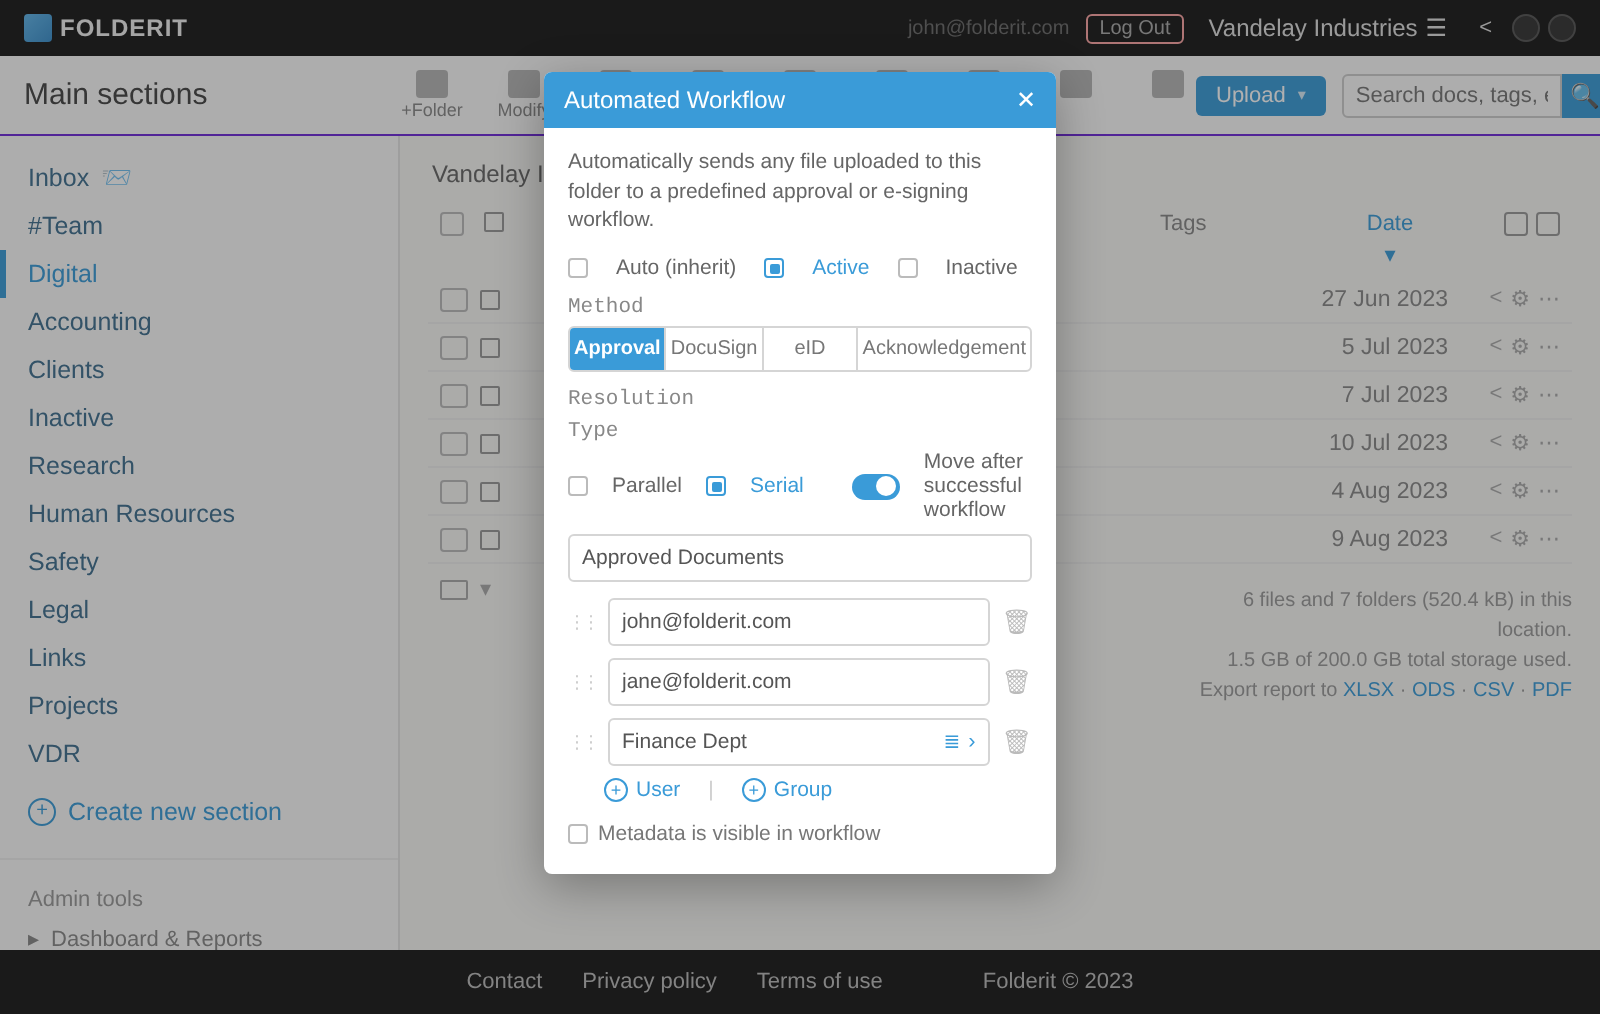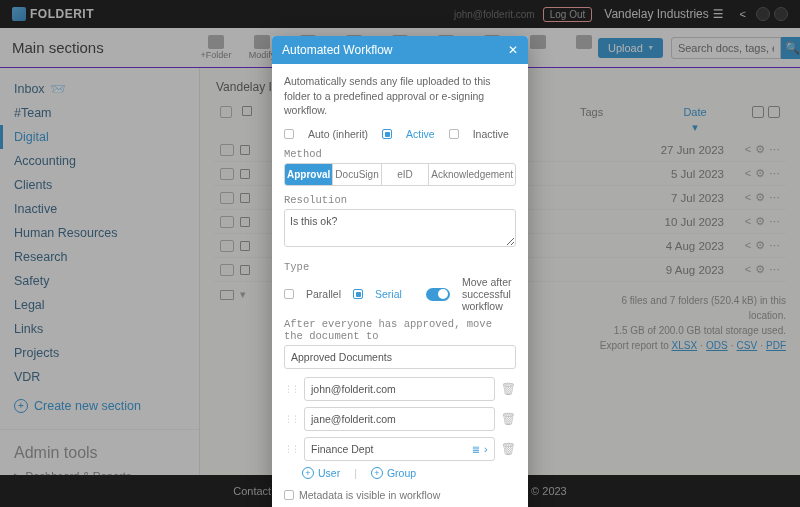--- a/index.html
+++ b/index.html
@@ -29,21 +29,21 @@
 .search-wrap .sbtn { background:#3a9bd8; border-radius:0 3px 3px 0; width:24px; display:flex; align-items:center; justify-content:center; color:#fff; cursor:pointer; }
 
 .shell { display:flex; height: 439px; }
 
 
 .sidebar { width: 200px; background:#fbfbfb; border-right:1px solid #e4e4e4; padding:8px 0; overflow:hidden;}
 .sidebar .item { padding:5px 14px; font-size:12.5px; color:#3f6f8f; cursor:pointer; display:flex; align-items:center; gap:6px;}
 .sidebar .item.active { color:#3a9bd8; border-left:3px solid #3a9bd8; padding-left:11px; font-weight:500;}
 .sidebar .new-sect { padding:10px 14px; font-size:12.5px; color:#3a9bd8; display:flex; align-items:center; gap:6px; cursor:pointer;}
 .sidebar .plus { display:inline-flex; width:14px; height:14px; border:1.5px solid #3a9bd8; border-radius:50%; align-items:center; justify-content:center; font-size:10px; color:#3a9bd8; line-height:1;}
-.sidebar .admin-hdr { padding:14px 14px 4px; font-size:16px; color:#999; border-top:1px solid #eee; margin-top:6px;}
+.sidebar .admin-hdr { padding:14px 14px 4px; font-size:11px; color:#999; border-top:1px solid #eee; margin-top:6px;}
 .sidebar .admin-item { padding:3px 14px; font-size:11px; color:#888; cursor:pointer; display:flex; align-items:center; gap:6px;}
 
 
 .main { flex:1; padding:8px 14px; position:relative; overflow:hidden; background:#f7f7f5;}
 .crumb { font-size:12px; color:#666; padding:4px 2px 8px;}
 .listhdr { display:flex; font-size:11px; color:#888; padding:4px 6px;}
 .listhdr .hspace{flex:1}
 .listhdr .htags{width:70px}
 .listhdr .hdate{width:90px; color:#3a9bd8; display:flex; gap:3px; align-items:center; cursor:pointer;flex-direction:column;}
 .viewicons{width:40px; display:flex; gap:4px; justify-content:flex-end;}
@@ -52,21 +52,21 @@
 .row .chk{width:14px;height:12px;border:1px solid #bbb;border-radius:2px;margin-right:6px;}
 .row .ftype{width:14px;margin-right:6px;display:flex;gap:2px;}
 .fbox{width:10px;height:10px;border:1px solid #999;border-radius:1px;}
 .row .fname{flex:1}
 .row .date{width:90px;text-align:right;color:#888;}
 .row .acts{width:56px;display:flex;gap:4px;justify-content:flex-end;color:#aaa;}
 .row .acts span{cursor:pointer;font-size:11px;}
 .inforow{display:flex;align-items:center;gap:6px;padding:6px;color:#888;font-size:11px;}
 .env{width:14px;height:10px;border:1px solid #aaa;border-radius:1px;}
 .sideinfo{position:absolute;right:14px;top:225px;width:190px;font-size:10px;color:#999;text-align:right;line-height:1.5;}
-.sideinfo a{color:#3a9bd8;text-decoration:underline;cursor:pointer;}
+.sideinfo a{color:#3a9bd8;cursor:pointer;}
 
 
 .footer{height:32px;background:#1a1a1a;color:#bbb;display:flex;align-items:center;justify-content:center;gap:20px;font-size:11px;position:absolute;bottom:0;left:0;right:0;}
 .footer .copy{margin-left:30px;}
 
 
 .overlay{position:absolute;inset:0;background:rgba(30,30,30,.35);display:flex;align-items:flex-start;justify-content:center;padding-top:36px;}
 .modal{width:256px;background:#fff;border-radius:4px;box-shadow:0 6px 24px rgba(0,0,0,.3);overflow:hidden;}
 .mtitle{background:#3a9bd8;color:#fff;padding:7px 10px;font-size:12px;display:flex;align-items:center;}
 .mtitle .x{margin-left:auto;cursor:pointer;font-size:12px;}
@@ -182,24 +182,24 @@
     <div class="item">
         <span>Accounting</span>
       </div>
     <div class="item">
         <span>Clients</span>
       </div>
     <div class="item">
         <span>Inactive</span>
       </div>
     <div class="item">
+        <span>Research</span>
+      </div>
+    <div class="item">
         <span>Human Resources</span>
-      </div>
-    <div class="item">
-        <span>Research</span>
       </div>
     <div class="item">
         <span>Safety</span>
       </div>
     <div class="item">
         <span>Legal</span>
       </div>
     <div class="item">
         <span>Links</span>
       </div>
@@ -372,36 +372,34 @@
 
       <div class="seclabel">Method</div>
       <div class="tabs">
         <div class="tab active">Approval</div>
         <div class="tab">DocuSign</div>
         <div class="tab">eID</div>
         <div class="tab">Acknowledgement</div>
       </div>
 
       <div class="seclabel">Resolution</div>
-      <textarea class="textarea" style="">Is this ok?</textarea>
 
       <div class="seclabel">Type</div>
       <div class="typebar">
         <span class="radio empty"></span>
         <span class="lbl">Parallel</span>
         <span class="radio">
             <span class="dot"></span>
           </span>
         <span class="lbl blue">Serial</span>
         <span style="flex:1"></span>
         <span class="toggle"></span>
         <span class="lbl">Move after successful workflow</span>
       </div>
 
-      <div class="seclabel" style="margin-top:2px">After everyone has approved, move the document to</div>
       <input class="moveinput" value="Approved Documents" style="">
 
       <div class="apprrow">
         <span class="drag">⋮⋮</span>
         <div class="appr-input">
             <span>john@folderit.com</span>
           </div>
         <span class="trash">🗑</span>
       </div>
       <div class="apprrow">

